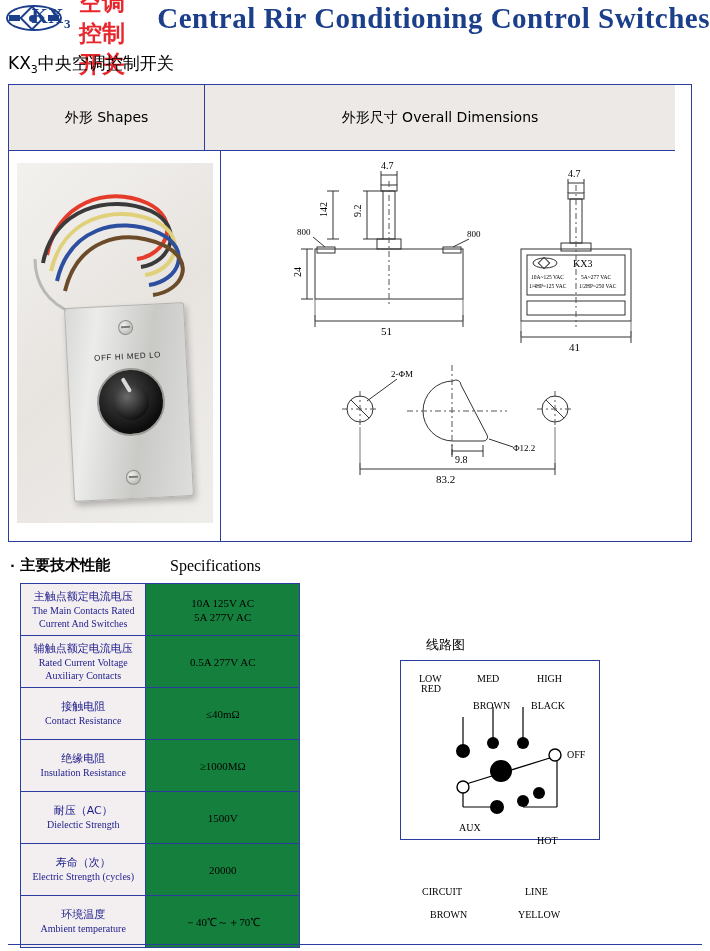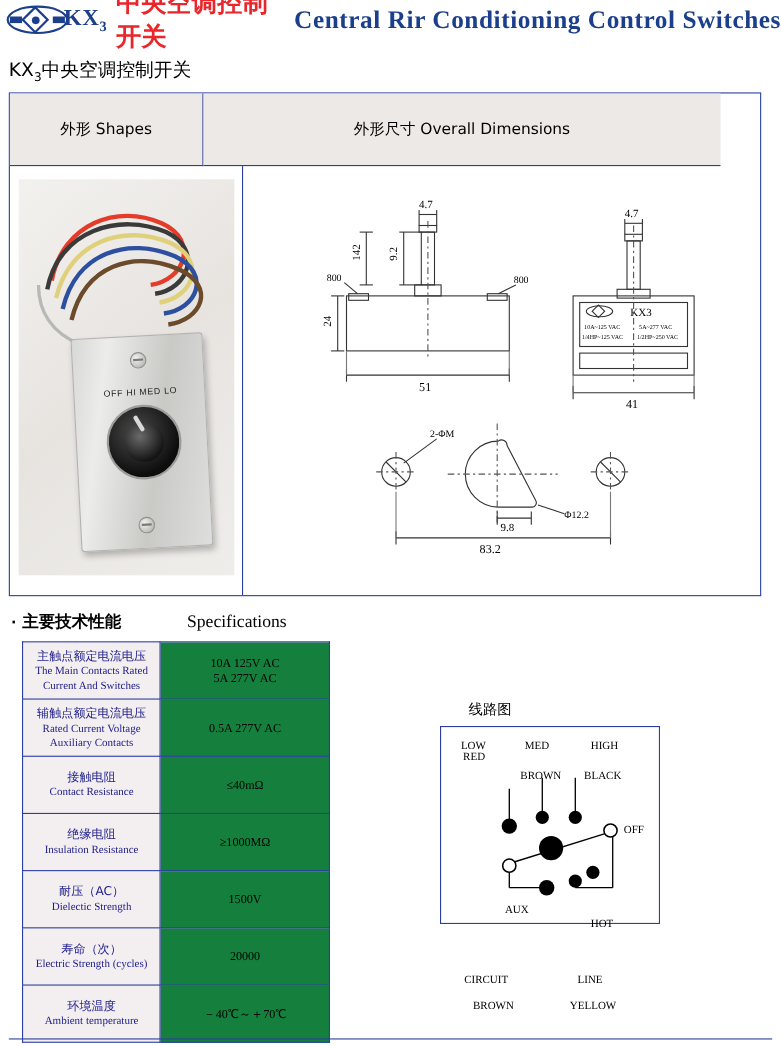--- a/index.html
+++ b/index.html
@@ -78,21 +78,21 @@
   .header-cn {
     font-family: "DejaVu Sans", sans-serif;
     font-size: 23px;
     font-weight: bold;
     color: #e8262b;
     margin-left: 8px;
     letter-spacing: 0px;
   }
   .header-en {
     font-family: "Liberation Serif", serif;
-    font-size: 23px;
+    font-size: 29px;
     font-weight: bold;
     color: #1b3f8b;
     margin-left: 10px;
     letter-spacing: .5px;
     white-space: nowrap;
   }
 
   
   .subtitle {
     position: absolute;
@@ -122,21 +122,21 @@
   .mt-head-cell {
     background: #ece9e6;
     display: flex;
     align-items: center;
     justify-content: center;
     font-family: "DejaVu Sans", sans-serif;
     font-size: 14px;
     box-sizing: border-box;
   }
   .mt-head-cell.left {
-    width: 176px;
+    width: 196px;
     border-right: 1px solid #2b3ea0;
     border-bottom: 1px solid #2b3ea0;
   }
   .mt-head-cell.right {
     width: 470px;
     border-bottom: 1px solid #2b3ea0;
   }
   .mt-body {
     position: absolute;
     left: 0; top: 66px;
@@ -146,21 +146,20 @@
   }
   .mt-body-left {
     width: 212px;
     border-right: 1px solid #2b3ea0;
     box-sizing: border-box;
     position: relative;
   }
   .mt-body-right {
     width: 470px;
     position: relative;
-    margin-top: 20px;
   }
 
   
   .photo {
     position: absolute;
     left: 8px; top: 12px;
     width: 196px; height: 360px;
     background: linear-gradient(140deg,#f3f1ee 0%, #e7e4e0 50%, #efedea 100%);
   }
   .plate {

